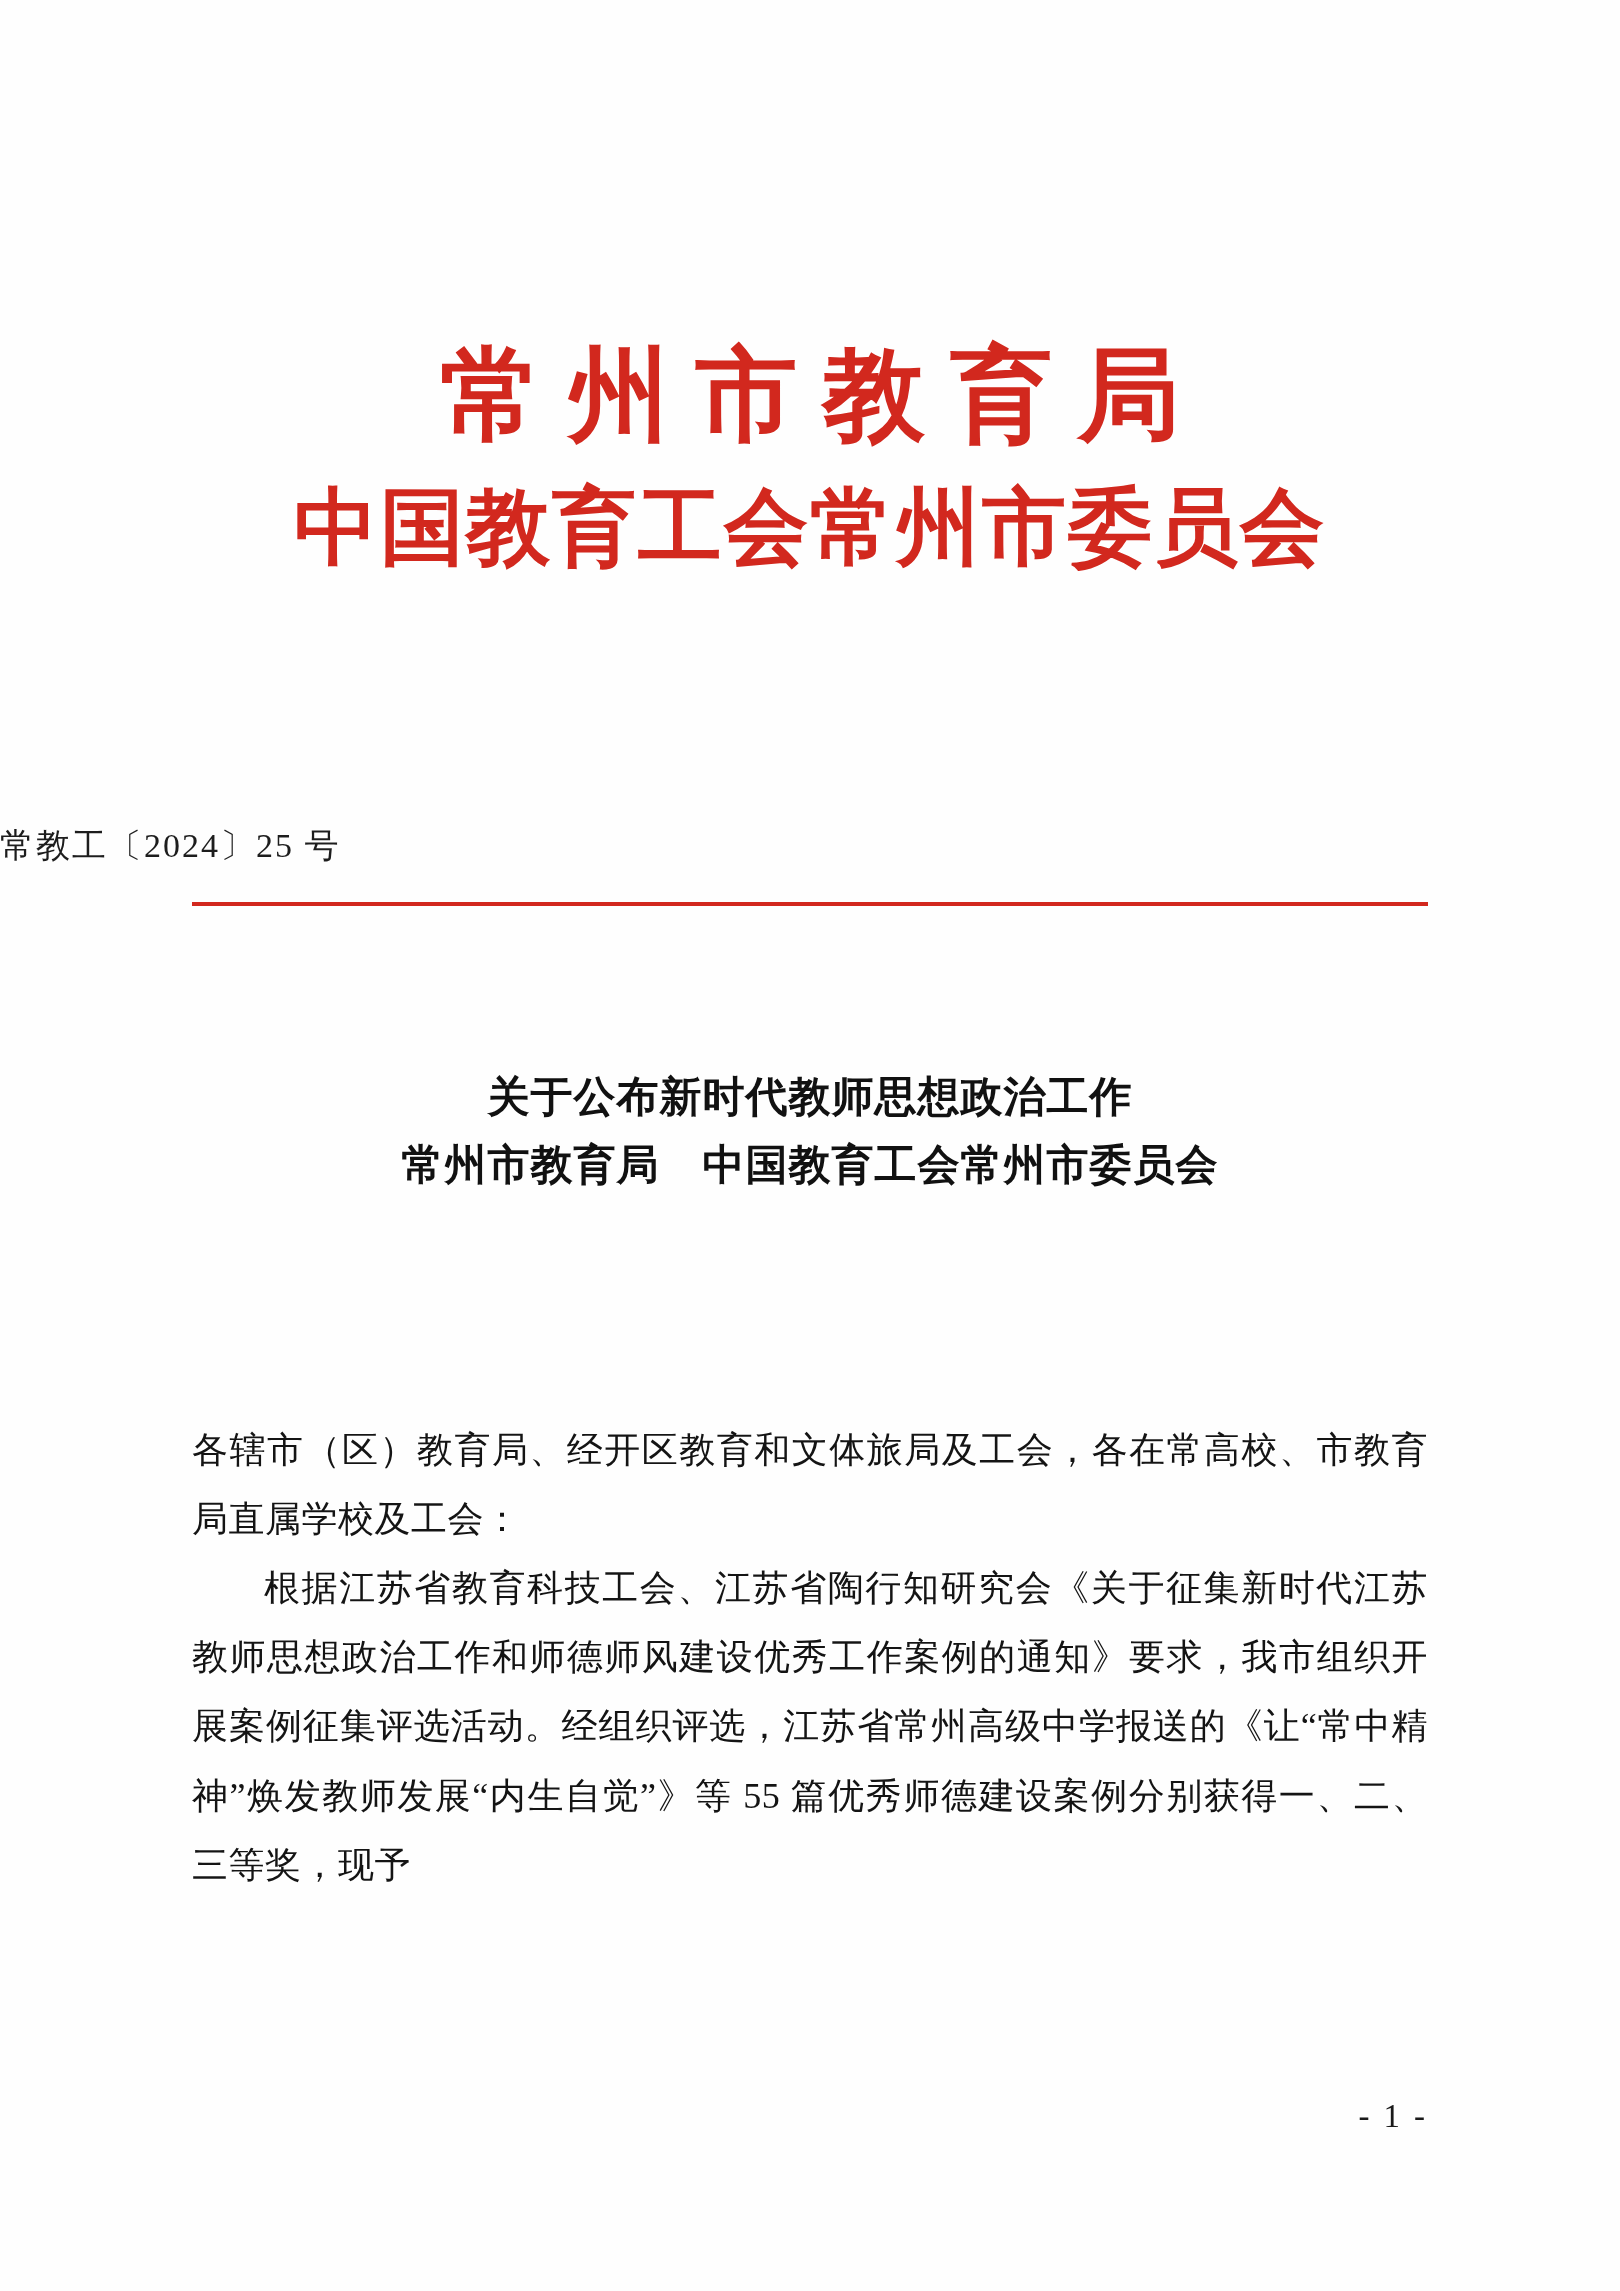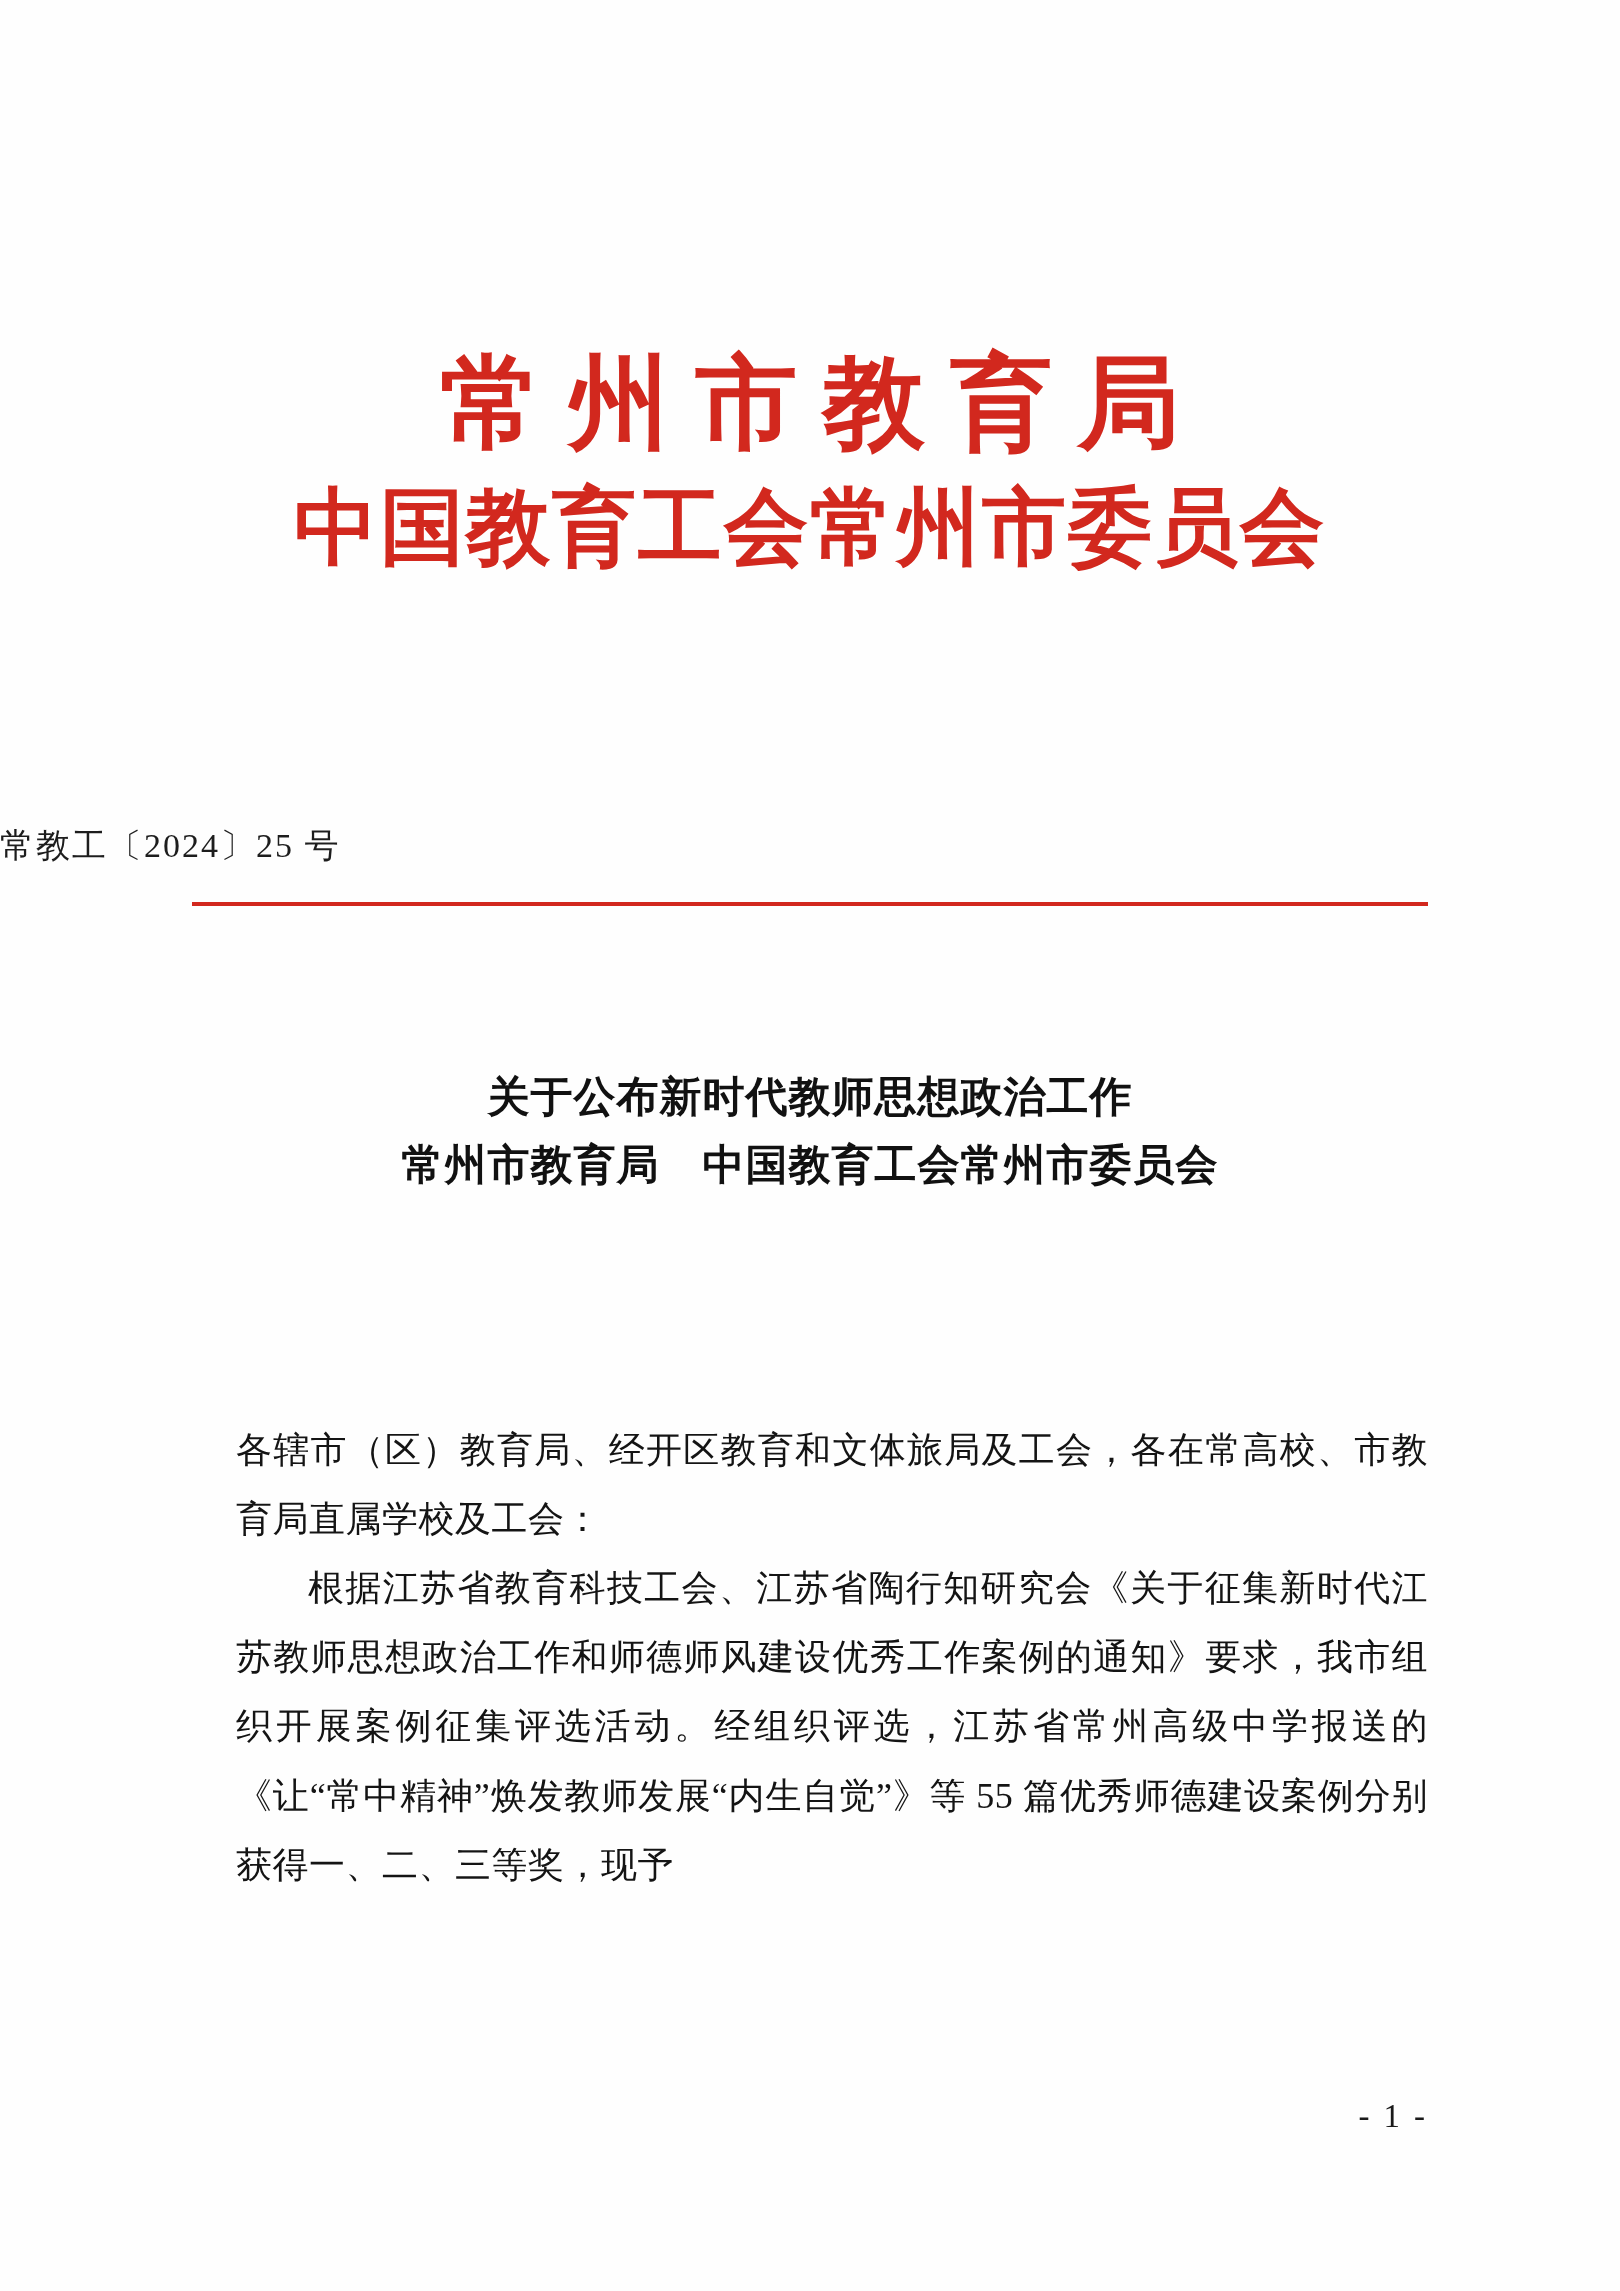--- a/index.html
+++ b/index.html
@@ -23,21 +23,21 @@
   
   .masthead {
     position: absolute;
     left: 0;
     right: 0;
     top: 348px;
     text-align: center;
   }
   .masthead-line1 {
     color: #d2281e;
-    font-family: Liberation Sans, sans-serif;
+    font-family: Liberation Mono, monospace;
     font-weight: bold;
     font-size: 102px;
     letter-spacing: 25.5px;
     line-height: 1.08;
     text-indent: 25.5px;
     white-space: nowrap;
   }
   .masthead-line2 {
     color: #d2281e;
     font-family: "DejaVu Serif", "Liberation Serif", serif;
@@ -93,21 +93,20 @@
     left: 192px;
     right: 192px;
     top: 1416px;
     font-family: "Liberation Serif", "DejaVu Serif", serif;
     font-size: 36px;
     line-height: 1.92;
     letter-spacing: 0.5px;
     color: #141414;
     text-align: justify;
     text-justify: inter-ideograph;
-    margin-left: 44px;
   }
   .para {
     margin: 0 0 0 0;
   }
   .para.indent {
     text-indent: 2em;
   }
 
   
   .page-number {

